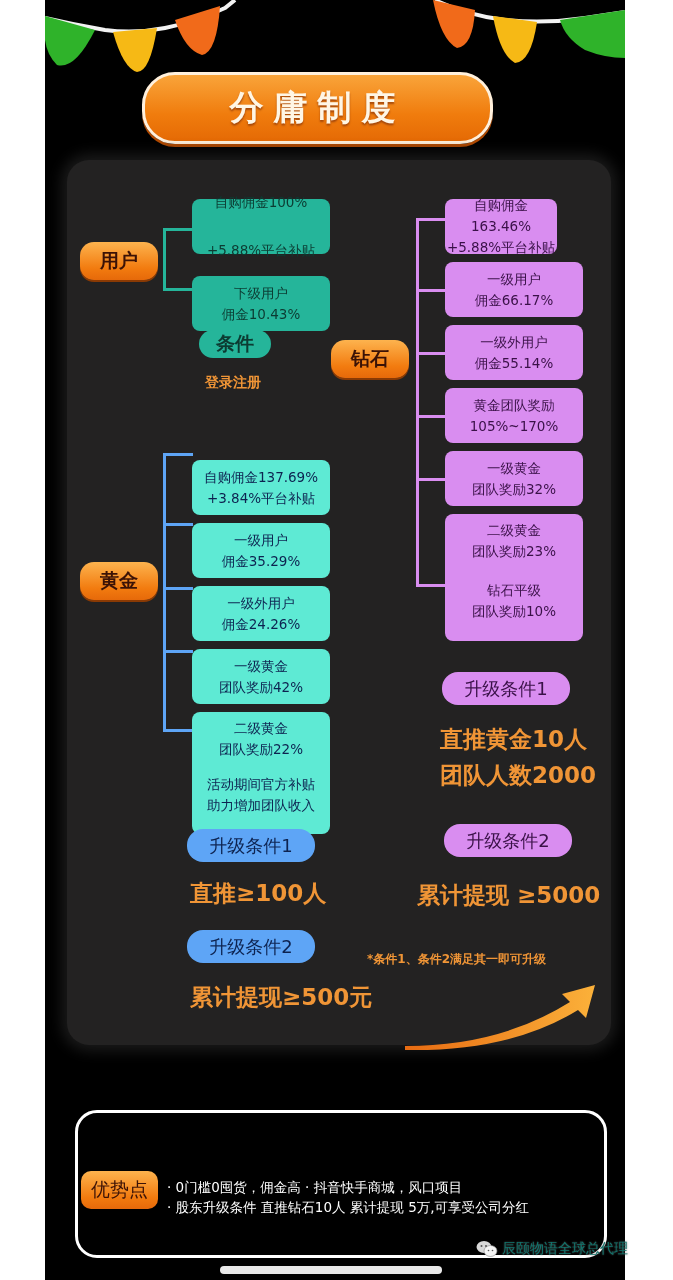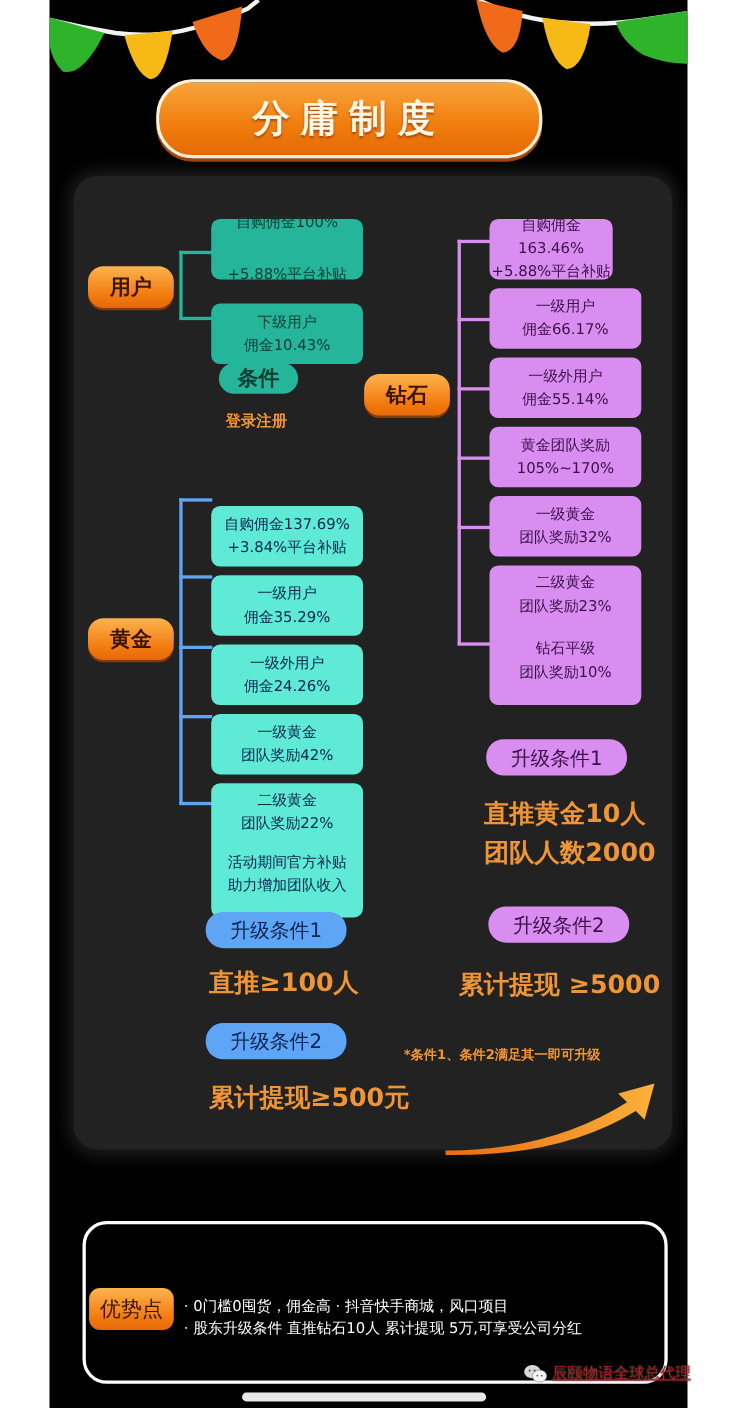--- a/index.html
+++ b/index.html
@@ -30,21 +30,21 @@
   .tag { position:absolute; border-radius:16px; display:flex; align-items:center; justify-content:center; font-size:18px; }
   .orange-text { position:absolute; color:#f09536; font-weight:bold; white-space:nowrap; }
   .bottom-box { position:absolute; left:30px; top:1110px; width:526px; height:142px; border:3px solid #ffffff;
     border-radius:22px; background:#000; }
   .adv-pill { position:absolute; left:36px; top:1171px; width:77px; height:38px; border-radius:10px;
     background:linear-gradient(#fdb34e, #f27b0f 70%, #e6690a); color:#3b1206; font-size:19px; font-weight:normal;
     display:flex; align-items:center; justify-content:center; }
   .adv-line { position:absolute; left:122px; color:#ffffff; font-size:13.5px; white-space:nowrap; }
   .bar { position:absolute; left:175px; top:1266px; width:222px; height:8px; background:#e8e8e8; border-radius:4px; }
   .wm { position:absolute; left:476px; top:1240px; display:flex; align-items:center; color:#ffffff; font-size:14px; white-space:nowrap; text-shadow:0 0 2px #555; }
-  .wm .txt { color:#b91c1c;text-decoration:underline; }
+  .wm .txt { color:#0f766e; }
 </style>
 </head>
 <body>
 
 <div class="poster">
 
   <svg class="bunting" viewBox="0 0 580 80">
     <path d="M0 18 Q30 25 60 30 Q90 34 120 28 Q150 22 180 8 L190 0" stroke="#f2f2f2" stroke-width="4" fill="none"></path>
     <path d="M0 16 L50 30 Q30 70 12 65 Q2 55 0 40 Z" fill="#2fb32a"></path>
     <path d="M68 32 L112 28 Q105 72 92 72 Q78 68 68 32 Z" fill="#f6b915"></path>

